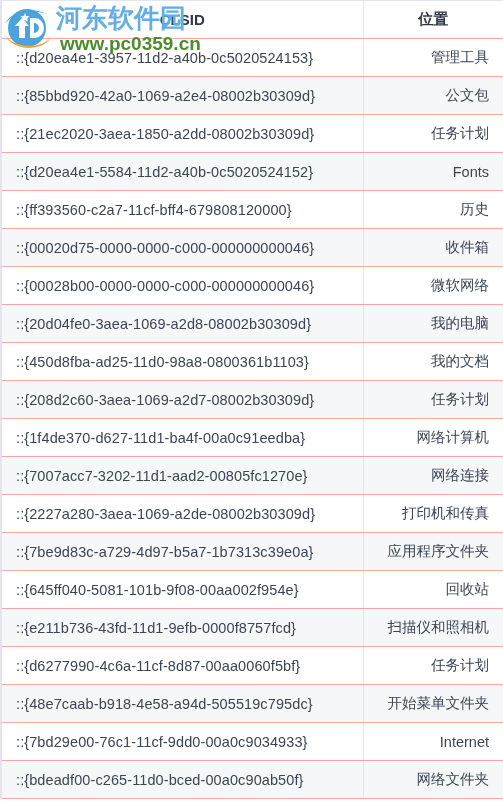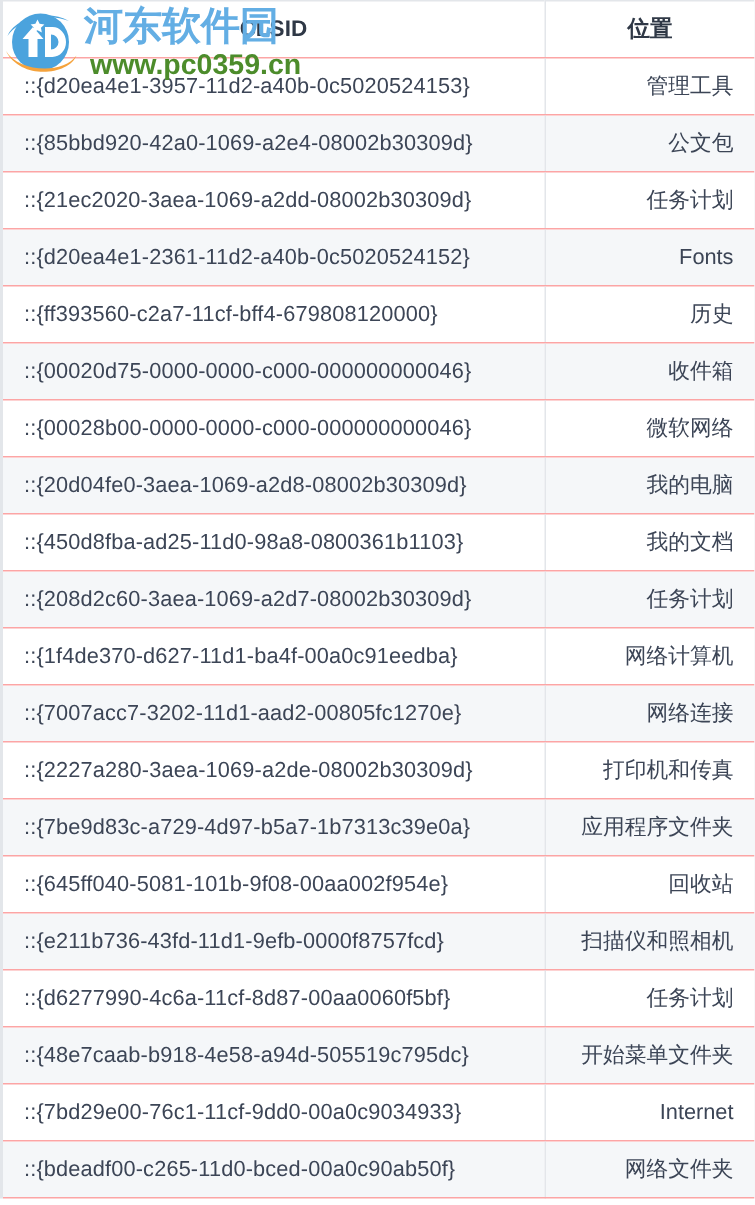--- a/index.html
+++ b/index.html
@@ -128,25 +128,25 @@
   <tbody id="table-body">
       <tr>
         <td class="cell-clsid">::{d20ea4e1-3957-11d2-a40b-0c5020524153}</td>
         <td class="cell-location">管理工具</td>
       </tr>
       <tr>
         <td class="cell-clsid">::{85bbd920-42a0-1069-a2e4-08002b30309d}</td>
         <td class="cell-location">公文包</td>
       </tr>
       <tr>
-        <td class="cell-clsid">::{21ec2020-3aea-1069-a2dd-08002b30309d}</td>
+        <td class="cell-clsid">::{21ec2020-3aea-1850-a2dd-08002b30309d}</td>
         <td class="cell-location">任务计划</td>
       </tr>
       <tr>
-        <td class="cell-clsid">::{d20ea4e1-2361-11d2-a40b-0c5020524152}</td>
+        <td class="cell-clsid">::{d20ea4e1-5584-11d2-a40b-0c5020524152}</td>
         <td class="cell-location">Fonts</td>
       </tr>
       <tr>
         <td class="cell-clsid">::{ff393560-c2a7-11cf-bff4-679808120000}</td>
         <td class="cell-location">历史</td>
       </tr>
       <tr>
         <td class="cell-clsid">::{00020d75-0000-0000-c000-000000000046}</td>
         <td class="cell-location">收件箱</td>
       </tr>

